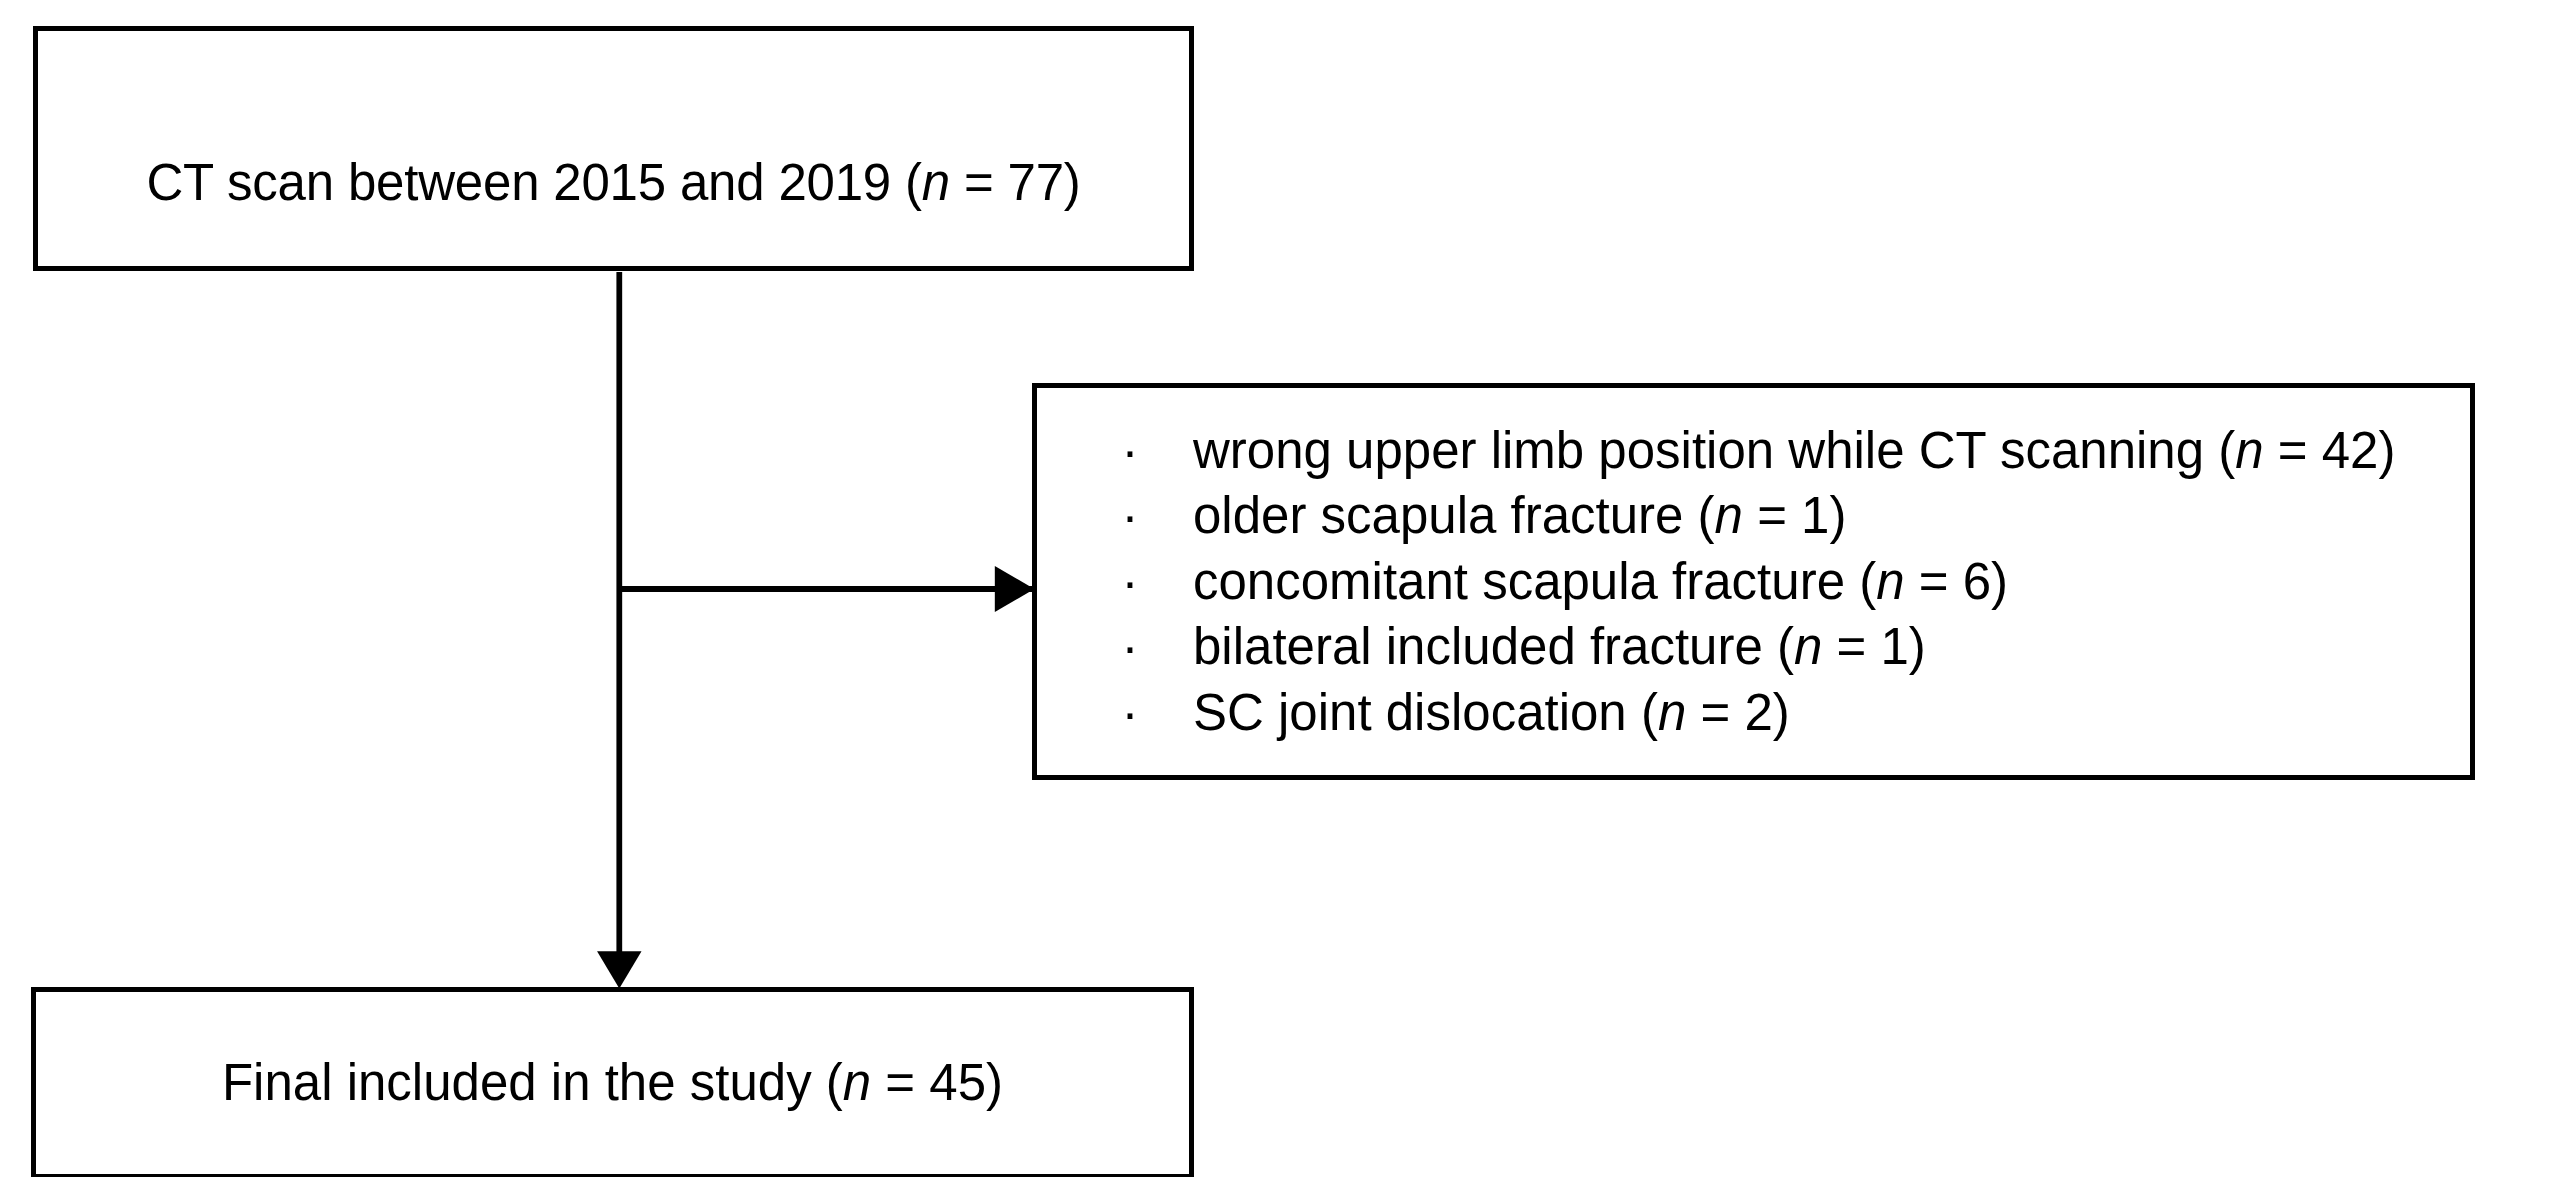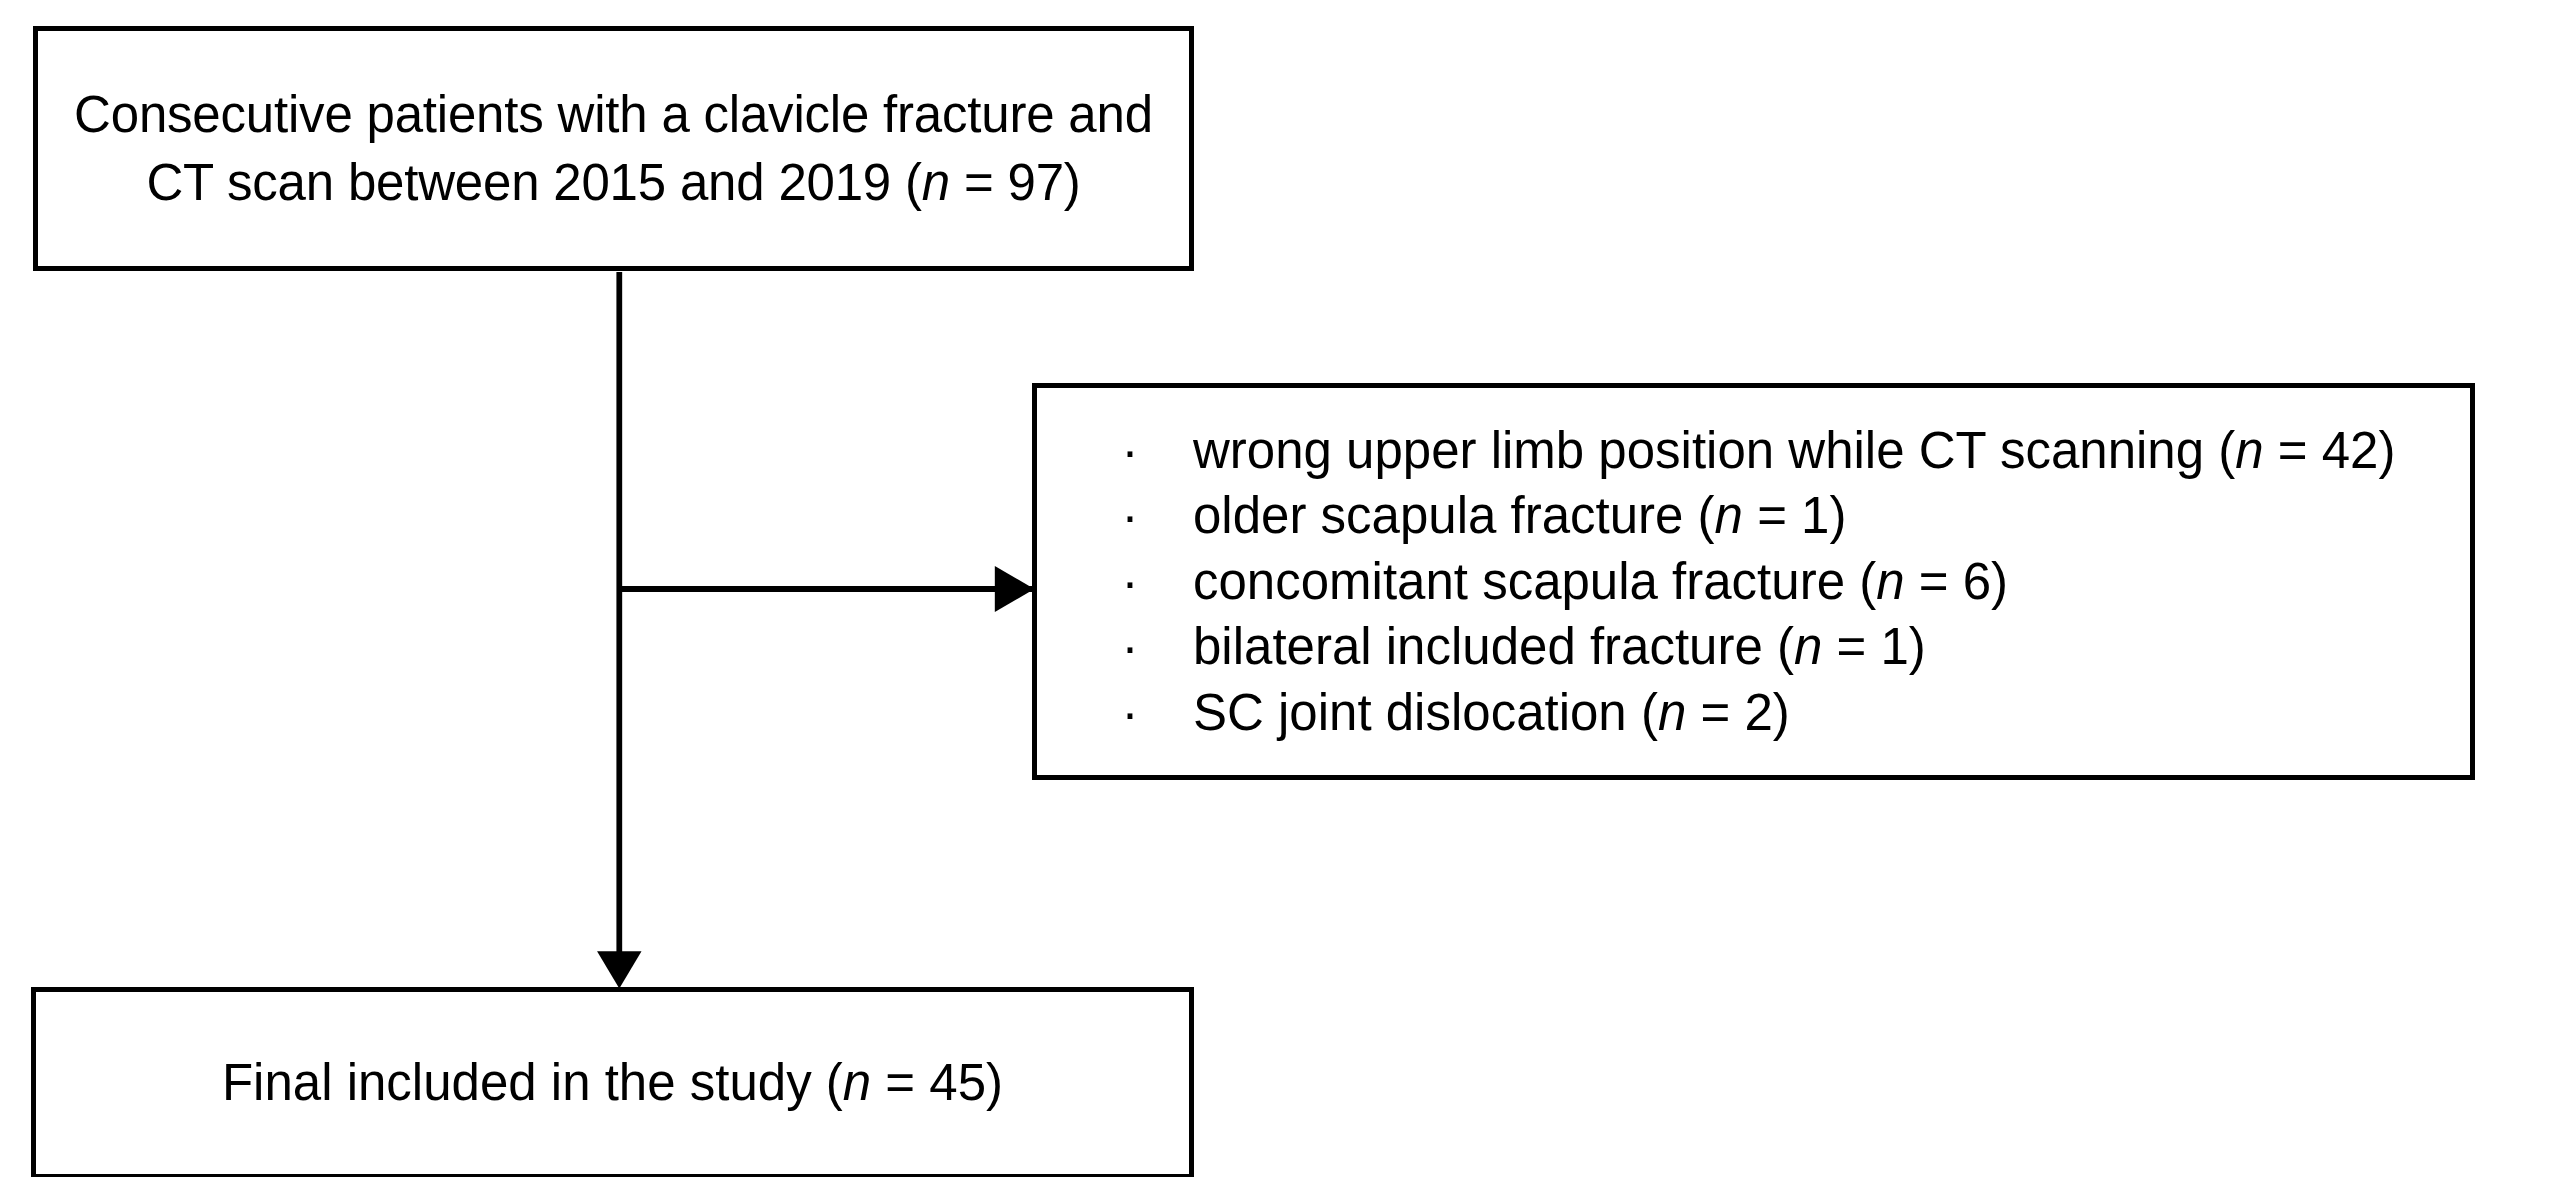--- a/index.html
+++ b/index.html
@@ -119,22 +119,22 @@
 
     <polygon points="725,1155 779,1155 752,1200" fill="#000000"></polygon>
 
     <line x1="752" y1="715" x2="1258" y2="715" stroke="#000000" stroke-width="7"></line>
 
     <polygon points="1208,687 1208,743 1256,715" fill="#000000"></polygon>
   </svg>
 
   <div class="node-box" id="box-consecutive">
     <div class="box-text">
-      <span>Consecutive patients with a clavicle fracture and</span><br>
-      <span>CT scan between 2015 and 2019 (</span><span class="ital">n</span><span> = 97)</span>
+      <br>
+      <span>CT scan between 2015 and 2019 (</span><span class="ital">n</span><span> = 77)</span>
     </div>
   </div>
 
   <div class="node-box" id="box-excluded">
     <ul class="excluded-list">
       <li>
         <span class="bullet-dot">·</span>
         <span>wrong upper limb position while CT scanning (</span><span class="ital">n</span><span> = 42)</span>
       </li>
       <li>

